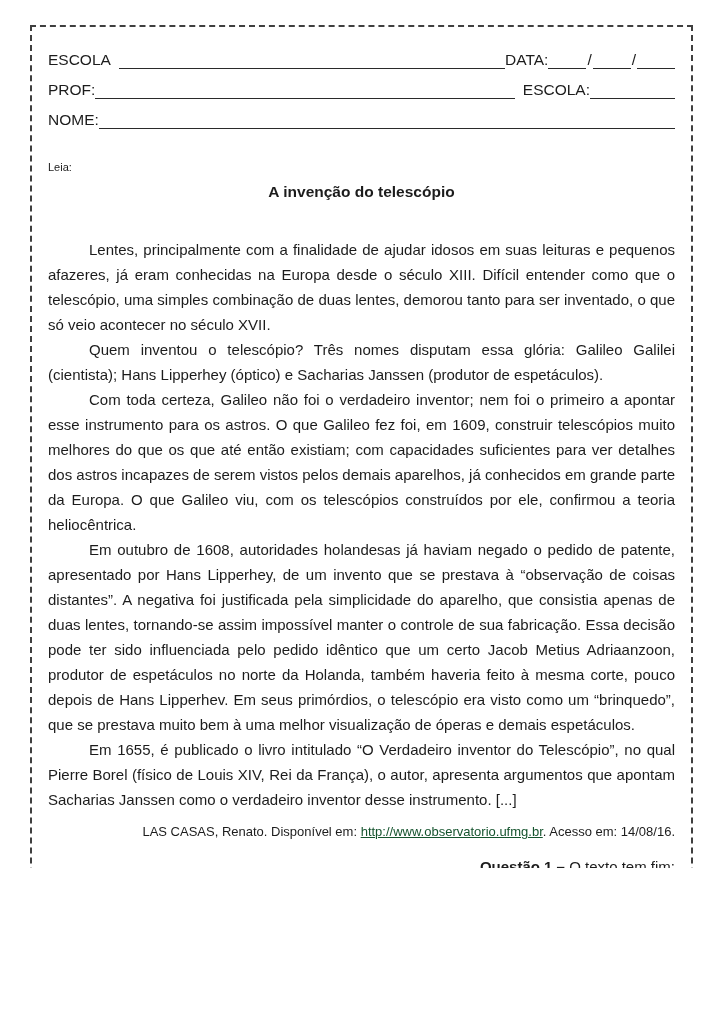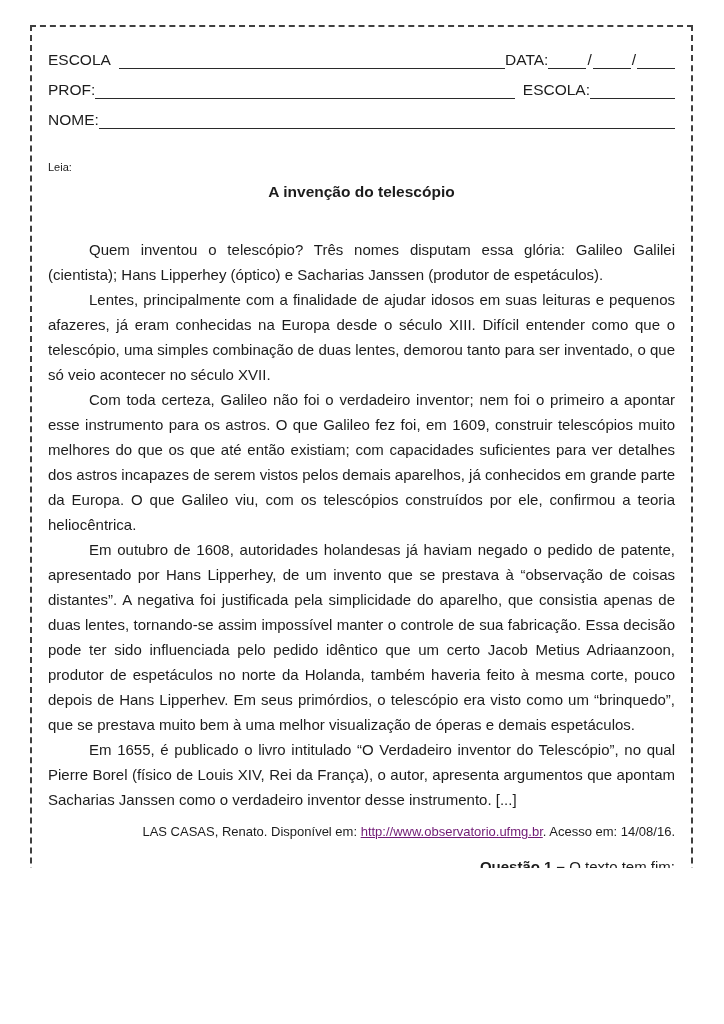--- a/index.html
+++ b/index.html
@@ -62,21 +62,21 @@
     text-indent: 41px;
   }
   
   .citation {
     margin-top: 8px;
     text-align: right;
     font-size: 13px;
     line-height: 23px;
   }
   .citation .link {
-    color: #701a75;
+    color: #14532d;
     text-decoration: underline;
     cursor: pointer;
   }
   
   .question { margin-top: 12px; }
   .q-line { font-size: 15px; line-height: 24px; text-align: right; }
   .q-line strong { font-weight: bold; }
   .options { margin-top: 6px; }
   .option { font-size: 15px; line-height: 26px; }
   
@@ -114,22 +114,22 @@
 
     <div class="hdr-row">
       <span class="hdr-label">NOME:</span>
       <span class="blank grow"></span>
     </div>
 
     <div class="read-label">Leia:</div>
     <div class="doc-title">A invenção do telescópio</div>
 
     <div class="body-text">
+      <p>Lentes, principalmente com a finalidade de ajudar idosos em suas leituras e pequenos afazeres, já eram conhecidas na Europa desde o século XIII. Difícil entender como que o telescópio, uma simples combinação de duas lentes, demorou tanto para ser inventado, o que só veio acontecer no século XVII.</p>
       <p>Quem inventou o telescópio? Três nomes disputam essa glória: Galileo Galilei (cientista); Hans Lipperhey (óptico) e Sacharias Janssen (produtor de espetáculos).</p>
-      <p>Lentes, principalmente com a finalidade de ajudar idosos em suas leituras e pequenos afazeres, já eram conhecidas na Europa desde o século XIII. Difícil entender como que o telescópio, uma simples combinação de duas lentes, demorou tanto para ser inventado, o que só veio acontecer no século XVII.</p>
       <p>Com toda certeza, Galileo não foi o verdadeiro inventor; nem foi o primeiro a apontar esse instrumento para os astros. O que Galileo fez foi, em 1609, construir telescópios muito melhores do que os que até então existiam; com capacidades suficientes para ver detalhes dos astros incapazes de serem vistos pelos demais aparelhos, já conhecidos em grande parte da Europa. O que Galileo viu, com os telescópios construídos por ele, confirmou a teoria heliocêntrica.</p>
       <p>Em outubro de 1608, autoridades holandesas já haviam negado o pedido de patente, apresentado por Hans Lipperhey, de um invento que se prestava à “observação de coisas distantes”. A negativa foi justificada pela simplicidade do aparelho, que consistia apenas de duas lentes, tornando-se assim impossível manter o controle de sua fabricação. Essa decisão pode ter sido influenciada pelo pedido idêntico que um certo Jacob Metius Adriaanzoon, produtor de espetáculos no norte da Holanda, também haveria feito à mesma corte, pouco depois de Hans Lipperhev. Em seus primórdios, o telescópio era visto como um “brinquedo”, que se prestava muito bem à uma melhor visualização de óperas e demais espetáculos.</p>
       <p>Em 1655, é publicado o livro intitulado “O Verdadeiro inventor do Telescópio”, no qual Pierre Borel (físico de Louis XIV, Rei da França), o autor, apresenta argumentos que apontam Sacharias Janssen como o verdadeiro inventor desse instrumento. [...]</p>
     </div>
 
     <div class="citation">
       <div><span>LAS CASAS, Renato. Disponível em: </span><span class="link">http://www.observatorio.ufmg.br</span><span>. Acesso em: 14/08/16.</span></div>
     </div>
 
     <div class="question">

